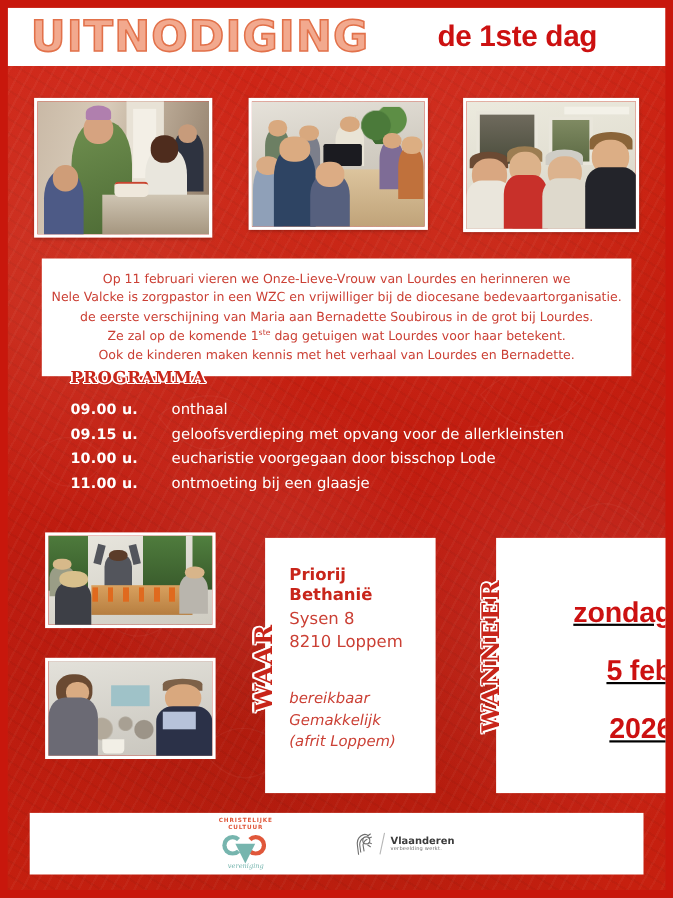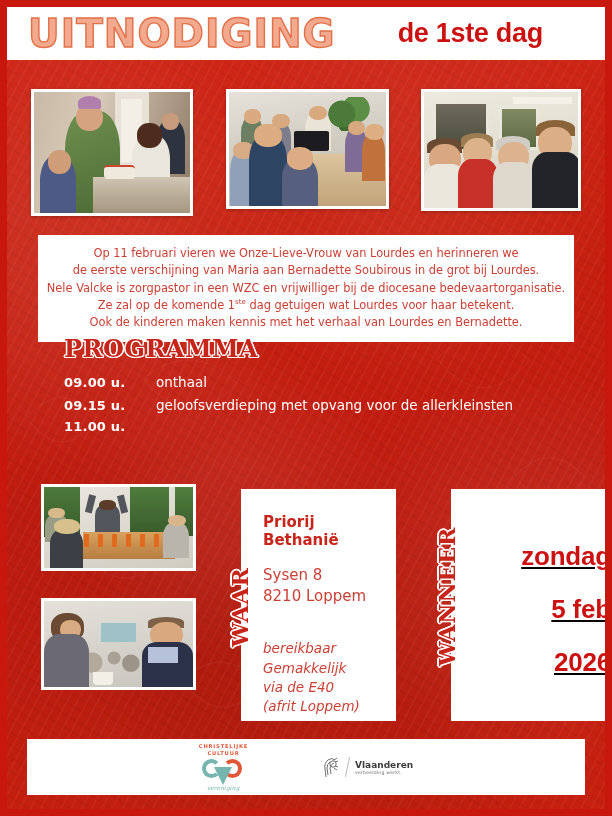--- a/index.html
+++ b/index.html
@@ -169,21 +169,21 @@
     white-space:nowrap;
   }
   .intro p sup { font-size:7px; }
 
   
   .programma {
     position:absolute; left:57px; right:20px; top:327px; z-index:4;
   }
   .prog-title {
     font-family:"DejaVu Serif", serif;
-    font-size:24px; font-weight:bold;
+    font-size:15px; font-weight:bold;
     color:#c8251a; letter-spacing:.5px;
     -webkit-text-stroke:.9px #ffffff;
     paint-order:stroke fill;
     display:inline-block;
     text-shadow:
        1.4px 0 0 #fff, -1.4px 0 0 #fff, 0 1.4px 0 #fff, 0 -1.4px 0 #fff,
        1px 1px 0 #fff, -1px -1px 0 #fff, 1px -1px 0 #fff, -1px 1px 0 #fff;
   }
   .prog-list { margin-top:11px; }
   .prog-row {
@@ -290,21 +290,21 @@
        1.6px 0 0 #fff, -1.6px 0 0 #fff, 0 1.6px 0 #fff, 0 -1.6px 0 #fff,
        1.2px 1.2px 0 #fff, -1.2px -1.2px 0 #fff, 1.2px -1.2px 0 #fff, -1.2px 1.2px 0 #fff;
     z-index:6;
   }
   .lbl-waar { left:193px; width:80px; text-align:center; }
   .lbl-wan  { left:381px; width:118px; text-align:center; }
 
   .card-waar .inner { padding:24px 10px 0 22px; }
   .addr-name {
     color:#c8251a; font-weight:bold; font-size:15px;
-    font-family:"DejaVu Sans", sans-serif; margin-bottom:16px;
+    font-family:"DejaVu Sans", sans-serif; margin-bottom:3px;
   }
   .addr-line {
     color:#cb4035; font-size:15px; line-height:1.38;
     font-family:"DejaVu Sans", sans-serif;
   }
   .addr-note {
     margin-top:33px;
     color:#cb4035; font-size:13.5px; line-height:1.42;
     font-style:italic;
     font-family:"DejaVu Sans", sans-serif;
@@ -449,39 +449,44 @@
           <div class="a3"></div>
         <div class="a4r"></div>
           <div class="a4h"></div>
           <div class="a4"></div>
       </div>
     </div>
   </div>
 
   <div class="intro">
     <p>Op 11 februari vieren we Onze-Lieve-Vrouw van Lourdes en herinneren we</p>
+    <p>Nele Valcke is zorgpastor in een WZC en vrijwilliger bij de diocesane bedevaartorganisatie.</p>
     <p>de eerste verschijning van Maria aan Bernadette Soubirous in de grot bij Lourdes.</p>
-    <p>Nele Valcke is zorgpastor in een WZC en vrijwilliger bij de diocesane bedevaartorganisatie.</p>
     <p><span>Ze zal op de komende 1</span><sup>ste</sup><span> dag getuigen wat Lourdes voor haar betekent.</span></p>
     <p>Ook de kinderen maken kennis met het verhaal van Lourdes en Bernadette.</p>
   </div>
 
   <div class="programma">
     <div class="prog-title">PROGRAMMA</div>
     <div class="prog-list">
       <div class="prog-row">
         <div class="prog-time">09.00 u.</div>
         <div class="prog-desc">onthaal</div>
       </div>
       <div class="prog-row">
         <div class="prog-time">09.15 u.</div>
         <div class="prog-desc">geloofsverdieping met opvang voor de allerkleinsten</div>
       </div>
       <div class="prog-row">
+        <div class="prog-time">10.00 u.</div>
+        <div class="prog-desc">eucharistie voorgegaan door bisschop Lode</div>
+      </div>
+      <div class="prog-row">
         <div class="prog-time">11.00 u.</div>
+        <div class="prog-desc">ontmoeting bij een glaasje</div>
       </div>
     </div>
   </div>
 
   <div class="bottom">
 
     <div class="bot-photos">
       <div class="bp bp1">
         <div class="ph-sky f4">
           <div class="win1"></div>
@@ -519,21 +524,20 @@
 
     <div class="side-label lbl-waar">WAAR</div>
     <div class="card card-waar">
       <div class="inner">
         <div class="addr-name">Priorij Bethanië</div>
         <div class="addr-line">Sysen 8</div>
         <div class="addr-line">8210 Loppem</div>
         <div class="addr-note">
           <div>bereikbaar</div>
           <div>Gemakkelijk</div>
-          <div>via de E40</div>
           <div>(afrit Loppem)</div>
         </div>
       </div>
     </div>
 
     <div class="side-label lbl-wan">WANNEER</div>
     <div class="card card-wan">
       <div class="inner">
         <div class="when-line">zondag</div>
         <div class="when-line">5 feb</div>

